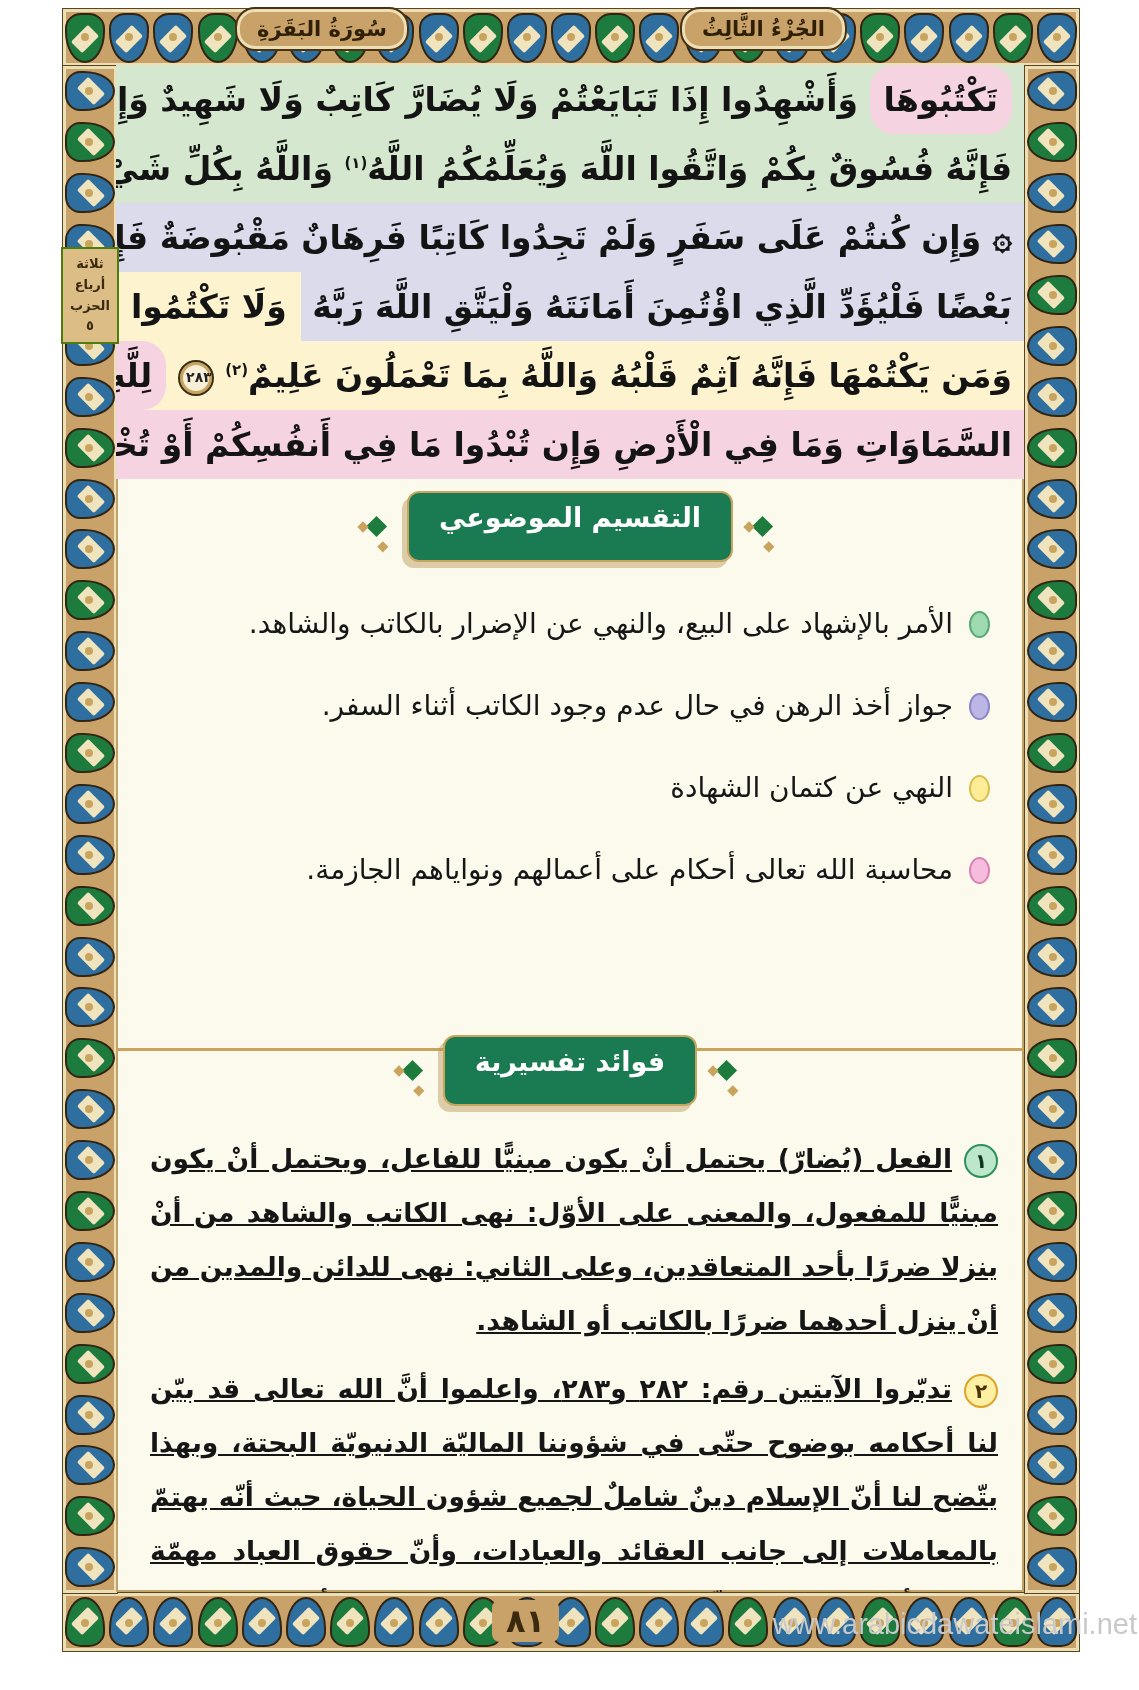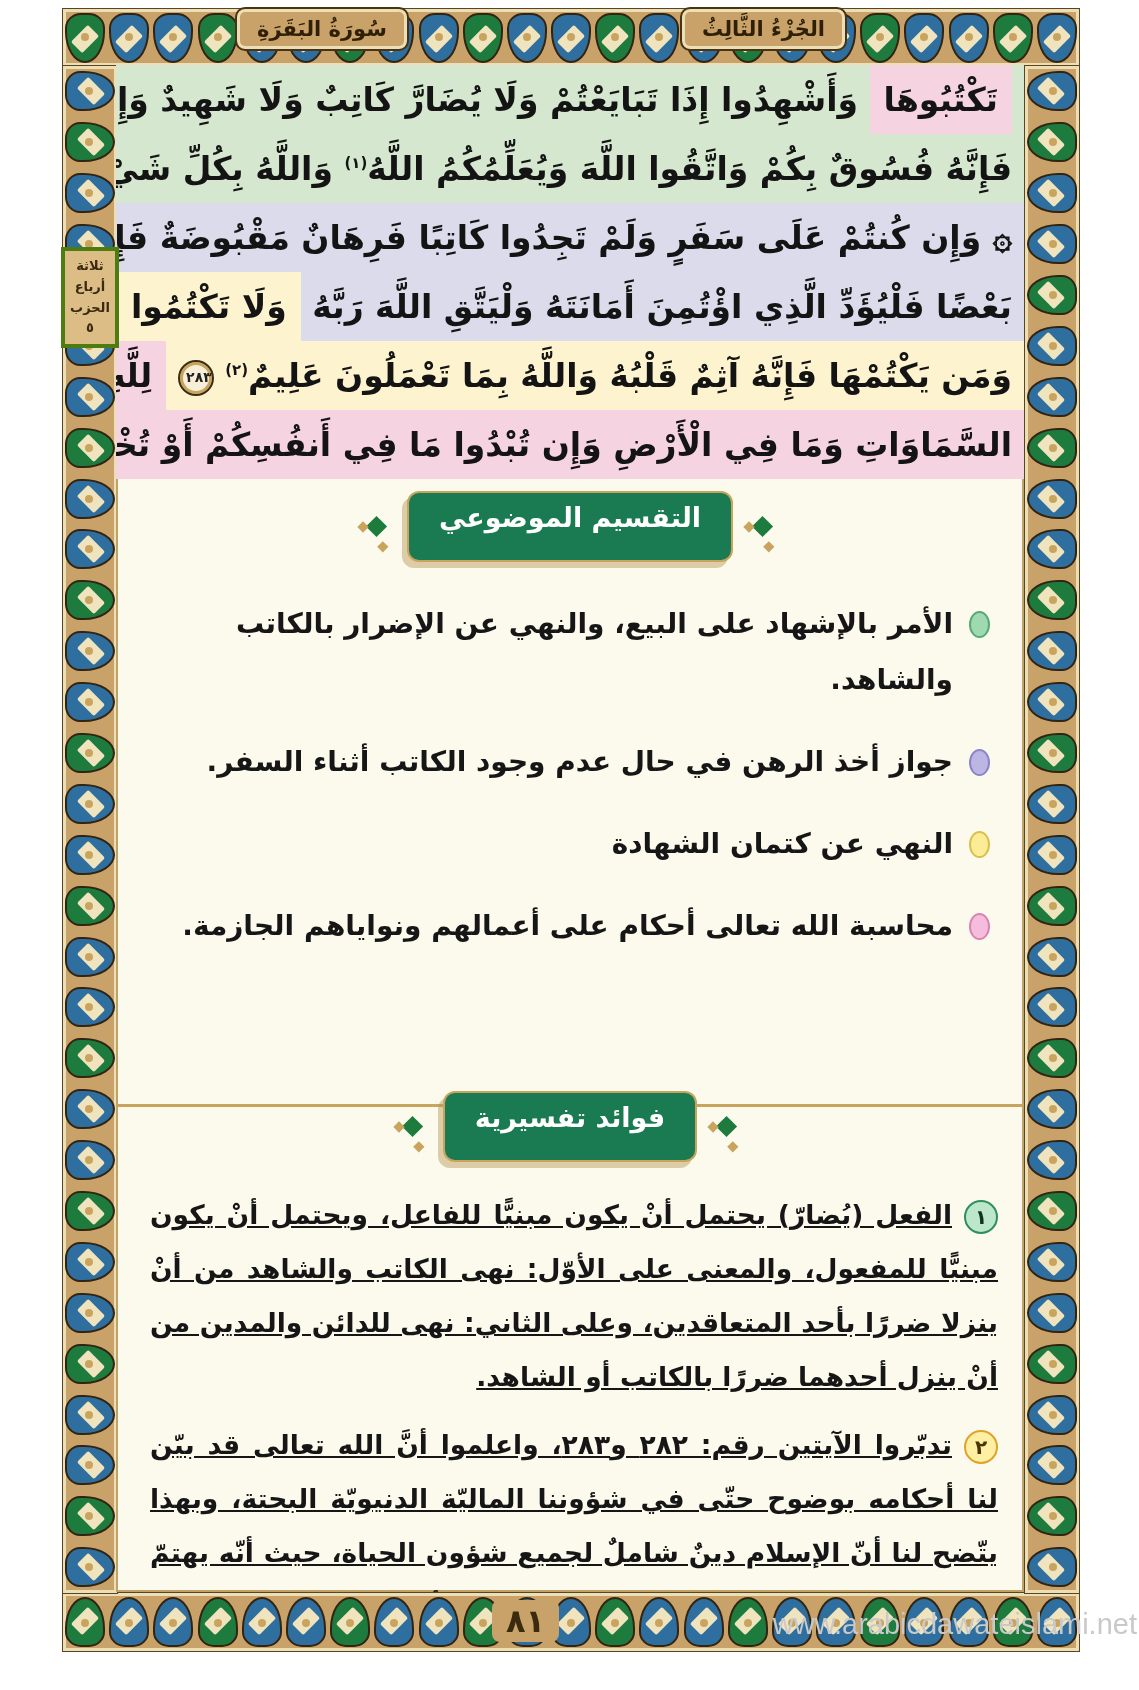--- a/index.html
+++ b/index.html
@@ -15,66 +15,66 @@
   .strip-right{left:1024px;top:65px;width:54px;height:1527px;flex-direction:column;}
   .motif{flex:0 0 auto;width:36px;height:46px;position:relative;border:2px solid #332412;
          border-radius:50% 50% 40% 40% / 62% 62% 30% 30%;background:#2e6f9f;}
   .motif::before{content:"";position:absolute;inset:10px 10px 12px 10px;background:#f0e4bf;transform:rotate(45deg);border-radius:2px;}
   .motif::after{content:"";position:absolute;left:50%;top:52%;width:8px;height:8px;margin:-4px;background:#c9a45f;border-radius:50%;}
   .mg{background:#1d7b3e;}
   .strip-top .motif{transform:rotate(180deg);}
   .strip-left .motif{transform:rotate(90deg);}
   .strip-right .motif{transform:rotate(-90deg);}
 
-  .cartouche{position:absolute;top:7px;height:40px;background:#c9a26a;border:2px solid #4a3314;border-radius:10px;
+  .cartouche{position:absolute;top:7px;height:40px;background:#c9a26a;border:2px solid #4a3314;border-radius:20px;
              box-shadow:inset 0 0 0 3px #ecdfb6;color:#2e1f05;font-weight:bold;font-size:21px;line-height:40px;
              padding:0 20px;z-index:4;white-space:nowrap;}
   .cart-surah{left:235px;}
   .cart-juz{left:680px;}
 
   .page-number{position:absolute;left:492px;top:1600px;z-index:5;background:#c9a26a;color:#3b2a0e;
                font-weight:bold;font-size:32px;padding:2px 14px;border-radius:8px;}
   .watermark{position:absolute;right:2px;top:1608px;color:#c9c9c9;font-size:29px;direction:ltr;
              font-family:"Liberation Sans",sans-serif;z-index:6;}
 
-  .margin-note{position:absolute;left:61px;top:247px;width:58px;z-index:6;background:#dcbd85;border:4px solid #4d7c0f;
+  .margin-note{position:absolute;left:61px;top:247px;width:58px;z-index:6;background:#dcbd85;border:2px solid #4d7c0f;
                color:#3a2a10;font-size:13px;font-weight:bold;text-align:center;line-height:1.6;padding:5px 1px;box-sizing:border-box;}
 
   
   .content{position:absolute;left:116px;top:65px;width:908px;height:1527px;background:#fbfaed;
            box-shadow:inset 0 0 0 2px #bfa267;box-sizing:border-box;overflow:hidden;}
 
   
   .qline{display:block;height:69px;line-height:69px;font-size:33px;font-weight:bold;color:#141414;
          white-space:nowrap;text-align:justify;text-align-last:justify;padding:0 12px;overflow:hidden;}
   .bg-green{background:#d5e8cf;}
   .bg-lav{background:#dcdbec;}
   .bg-yellow{background:#fdf4cf;}
   .bg-pink{background:#f6d3e1;}
   .hl{display:inline-block;height:69px;line-height:69px;vertical-align:top;padding:0 14px;}
-  .hl-pink{background:#f6d3e1;}
+  .hl-pink{background:#f6d3e1;border-radius:24px;}
   .hl-yellow{background:#fdf4cf;}
   .verse-badge{display:inline-block;width:36px;height:36px;border-radius:50%;border:2px solid #3a2d12;
                box-shadow:inset 0 0 0 3px #c9a45f;background:#f7efd7;color:#222;font-size:14px;line-height:31px;
                text-align:center;vertical-align:middle;font-weight:bold;box-sizing:border-box;}
   .fn{font-size:15px;vertical-align:super;line-height:0;font-weight:bold;}
 
   
   .banner-row{display:flex;justify-content:center;align-items:center;gap:12px;}
   .banner-row.first{margin-top:12px;}
   .banner{background:#1a7a52;border:2px solid #c8a55e;border-radius:12px;color:#ffffff;font-weight:bold;
           font-size:27px;padding:9px 30px 27px;box-shadow:-5px 6px 0 rgba(182,149,82,.45);}
   .orn{position:relative;width:36px;height:24px;}
   .orn::before{content:"";position:absolute;left:10px;top:4px;width:15px;height:15px;background:#1d7b3e;transform:rotate(45deg);}
   .orn::after{content:"";position:absolute;left:0px;top:8px;width:8px;height:8px;background:#c9a45f;transform:rotate(45deg);box-shadow:28px 0 0 #c9a45f;}
 
   
   .bullets{margin:34px 34px 0 50px;}
   .bullet-item{display:flex;align-items:flex-start;margin-bottom:26px;line-height:56px;
-               font-size:28px;font-weight:bold;color:#161616;}
+               font-size:28px;font-weight:normal;color:#161616;}
   .bullet-dot{flex:0 0 auto;width:21px;height:27px;border-radius:50%;margin:15px 0 0 16px;border:2px solid;box-sizing:border-box;}
   .dot-green{background:#9fd9b0;border-color:#57a877;}
   .dot-purple{background:#bcb6e4;border-color:#8b84c9;}
   .dot-yellow{background:#fcec95;border-color:#d8c050;}
   .dot-pink{background:#f6bcdb;border-color:#d883b4;}
 
   
   .section2-head{border-top:3px solid #c9a45f;margin-top:150px;}
   .banner-row.second{margin-top:-16px;}
   .benefits{margin:26px 26px 0 34px;}

